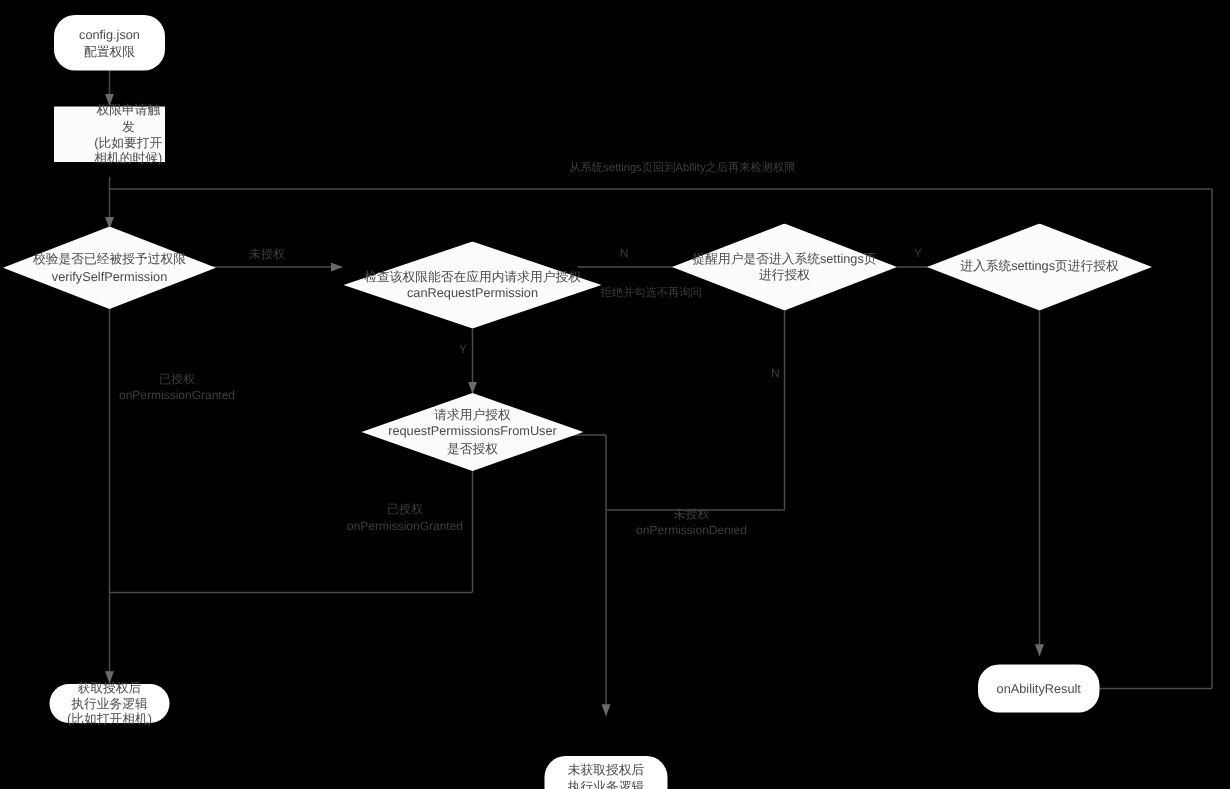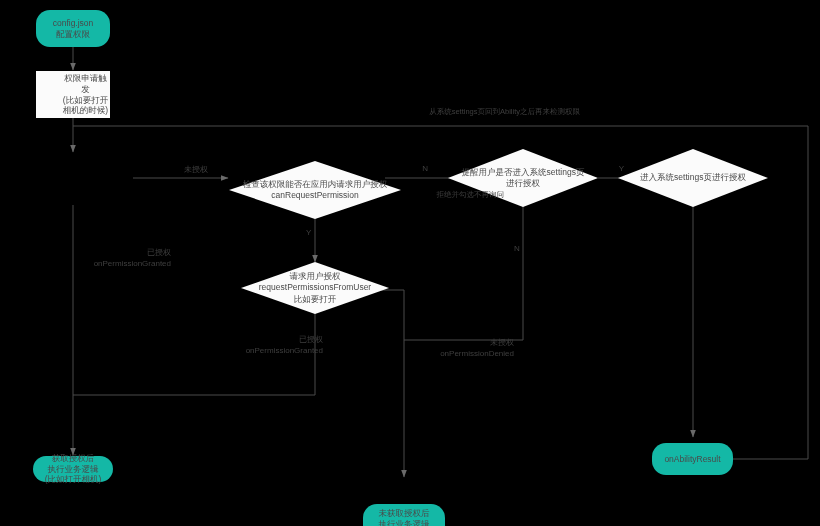--- a/index.html
+++ b/index.html
@@ -31,21 +31,21 @@
   .node {
     position: absolute;
     box-sizing: border-box;
     display: flex;
     align-items: center;
     justify-content: center;
     text-align: center;
     line-height: 1.28;
   }
   .rounded {
-    background: #14b8a6;
+    background: #ffffff;
     border-radius: 14px;
     color: #4a4a4a;
     font-size: 8.5px;
     padding: 2px 6px;
   }
   .node-label {
     white-space: pre-line;
     display: block;
   }
   .diamond-wrap {
@@ -70,21 +70,21 @@
     text-align: center;
     white-space: pre-line;
     color: #4a4a4a;
     font-size: 8.5px;
     line-height: 1.3;
   }
   .edge-label {
     position: absolute;
     color: #3f3f3f;
     font-size: 8px;
-    text-align: right;
+    text-align: center;
     white-space: pre-line;
     line-height: 1.35;
   }
   .edge-label.tiny {
     font-size: 7.5px;
   }
 </style>
 </head>
 <body>
 
@@ -127,26 +127,33 @@
       <path d="M381,290 L404,290"></path>
       <path d="M404,290 L404,477" marker-end="url(#arrow)"></path>
     </g>
   </svg>
 
   <div class="node rounded" style="left:36px; top:10px; width:74px; height:37px;">
     <span class="node-label">config.json
 配置权限</span>
   </div>
 
-  <div class="node" style="left:36px; top:71px; width:74px; height:47px; background:#fbfbfb; color:#4a4a4a; font-size:8.5px;padding-left:25px;">
+  <div class="node" style="left:36px; top:71px; width:74px; height:37px; background:#fbfbfb; color:#4a4a4a; font-size:8.5px;padding-left:25px;">
     <span class="node-label">权限申请触发
 (比如要打开
 相机的时候)</span>
   </div>
 
+  <div class="diamond-wrap" style="left:2px; top:151px; width:142px; height:55px;">
+    <svg class="diamond-shape" viewBox="0 0 142 55">
+      <polygon points="71,0 142,27.5 71,55 0,27.5" fill="#fbfbfb"></polygon>
+    </svg>
+    <div class="diamond-text">校验是否已经被授予过权限
+verifySelfPermission</div>
+  </div>
 
   <div class="diamond-wrap" style="left:229px; top:161px; width:172px; height:58px;">
     <svg class="diamond-shape" viewBox="0 0 172 58">
       <polygon points="86,0 172,29 86,58 0,29" fill="#fbfbfb"></polygon>
     </svg>
     <div class="diamond-text">检查该权限能否在应用内请求用户授权
 canRequestPermission</div>
   </div>
 
   <div class="diamond-wrap" style="left:618px; top:149px; width:150px; height:58px;">
@@ -163,21 +170,21 @@
     <div class="diamond-text">提醒用户是否进入系统settings页
 进行授权</div>
   </div>
 
   <div class="diamond-wrap" style="left:241px; top:262px; width:148px; height:52px;">
     <svg class="diamond-shape" viewBox="0 0 148 52">
       <polygon points="74,0 148,26 74,52 0,26" fill="#fbfbfb"></polygon>
     </svg>
     <div class="diamond-text">请求用户授权
 requestPermissionsFromUser
-比如要打开</div>
+是否授权</div>
   </div>
 
   <div class="node rounded" style="left:33px; top:456px; width:80px; height:26px;">
     <span class="node-label">获取授权后
 执行业务逻辑
 (比如打开相机)</span>
   </div>
 
   <div class="node rounded" style="left:363px; top:504px; width:82px; height:40px;text-align:center;">
     <span class="node-label">未获取授权后

